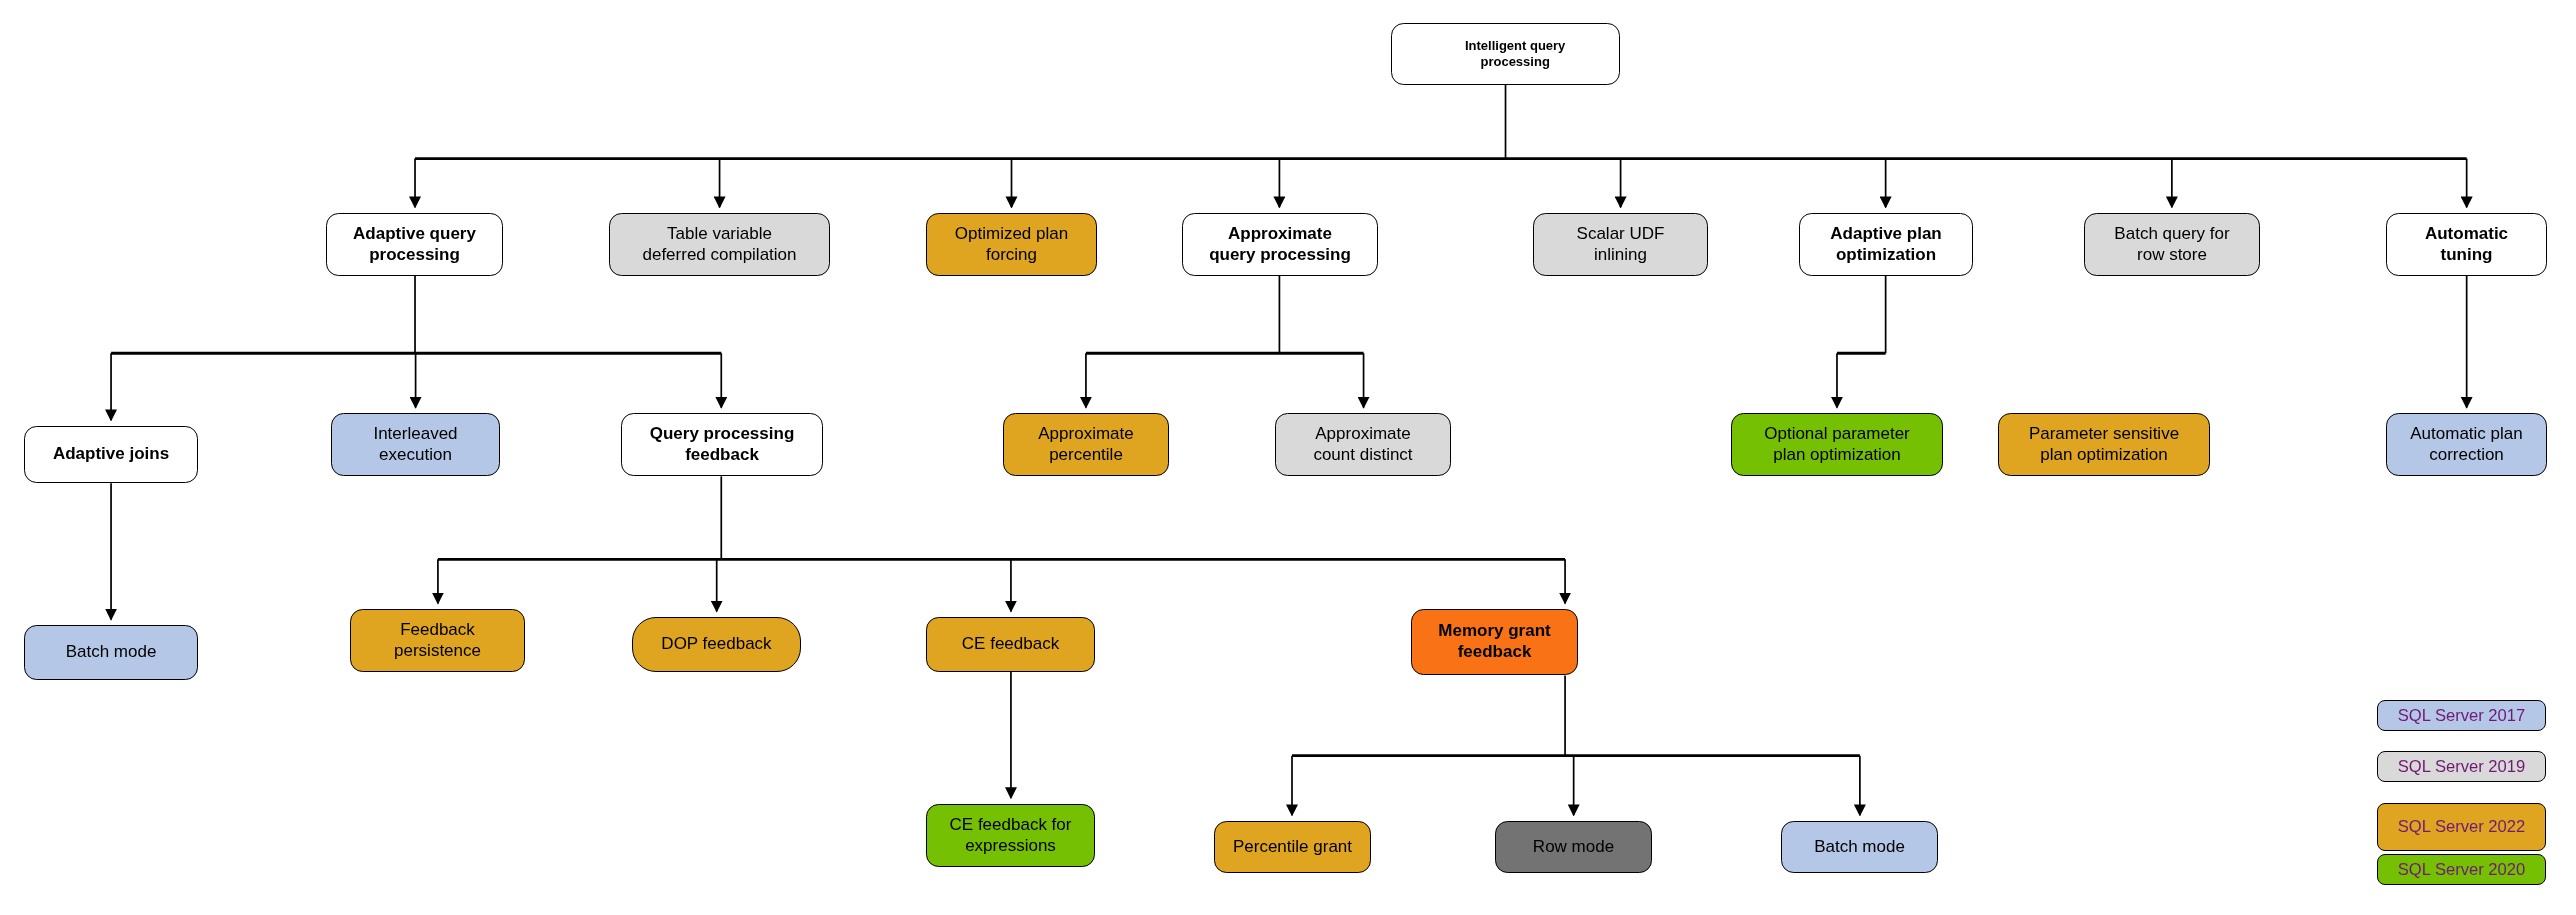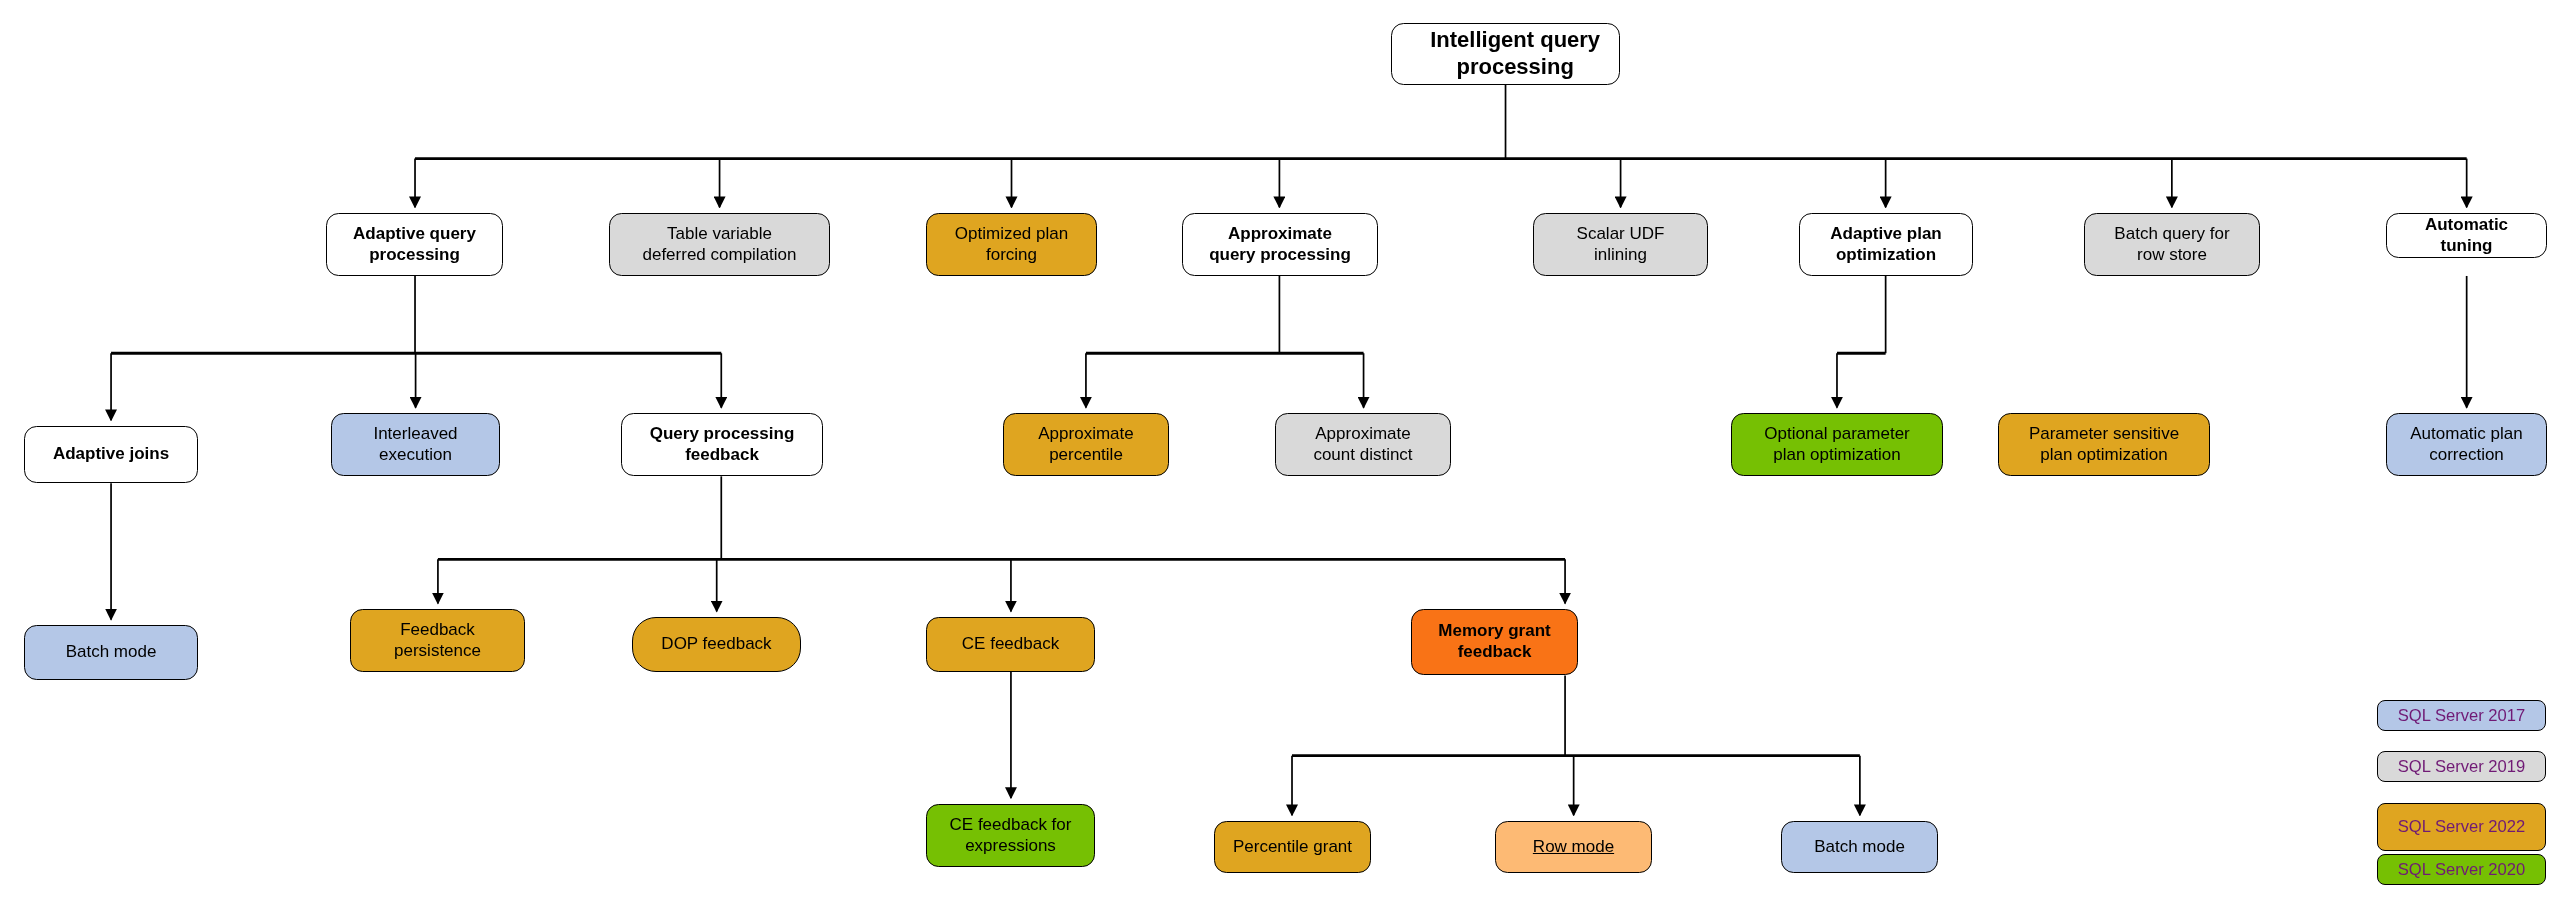--- a/index.html
+++ b/index.html
@@ -28,21 +28,21 @@
     justify-content:center;
     text-align:center;
     color:#000000;
     line-height:1.22;
     padding:2.3px 5.7px;
     font-size:17px;
     white-space:pre-line;
   }
   .node.root{
     font-weight:bold;
-    font-size:22px;
+    font-size:13px;
     padding-left:25px;
   }
   .node.bold{ font-weight:bold; }
   .legend-item{
     position:absolute;
     box-sizing:border-box;
     border:1.7px solid #000000;
     border-radius:8px;
     display:flex;
     align-items:center;
@@ -111,21 +111,21 @@
       <div class="node" style="left: 926px; top: 213px; width: 171px; height: 63px; background: rgb(223, 165, 32);">Optimized plan
 forcing</div>
       <div class="node bold" style="left: 1182px; top: 213px; width: 196px; height: 63px; background: rgb(255, 255, 255);">Approximate
 query processing</div>
       <div class="node" style="left: 1533px; top: 213px; width: 175px; height: 63px; background: rgb(217, 217, 217);">Scalar UDF
 inlining</div>
       <div class="node bold" style="left: 1799px; top: 213px; width: 174px; height: 63px; background: rgb(255, 255, 255);">Adaptive plan
 optimization</div>
       <div class="node" style="left: 2084px; top: 213px; width: 176px; height: 63px; background: rgb(217, 217, 217);">Batch query for
 row store</div>
-      <div class="node bold" style="left: 2386px; top: 213px; width: 161px; height: 45px; background: rgb(255, 255, 255);">Automatic
+      <div class="node bold" style="left: 2386px; top: 213px; width: 161px; height: 63px; background: rgb(255, 255, 255);">Automatic
 tuning</div>
       <div class="node bold" style="left: 24px; top: 426px; width: 174px; height: 57px; background: rgb(255, 255, 255);">Adaptive joins</div>
       <div class="node" style="left: 331px; top: 413px; width: 169px; height: 63px; background: rgb(180, 199, 231);">Interleaved
 execution</div>
       <div class="node bold" style="left: 621px; top: 413px; width: 202px; height: 63px; background: rgb(255, 255, 255);">Query processing
 feedback</div>
       <div class="node" style="left: 1003px; top: 413px; width: 166px; height: 63px; background: rgb(223, 165, 32);">Approximate
 percentile</div>
       <div class="node" style="left: 1275px; top: 413px; width: 176px; height: 63px; background: rgb(217, 217, 217);">Approximate
 count distinct</div>
@@ -138,21 +138,21 @@
       <div class="node" style="left: 24px; top: 625px; width: 174px; height: 55px; background: rgb(180, 199, 231);">Batch mode</div>
       <div class="node" style="left: 350px; top: 609px; width: 175px; height: 63px; background: rgb(223, 165, 32);">Feedback
 persistence</div>
       <div class="node" style="left: 632px; top: 617px; width: 169px; height: 55px; background: rgb(223, 165, 32); border-radius: 24px;">DOP feedback</div>
       <div class="node" style="left: 926px; top: 617px; width: 169px; height: 55px; background: rgb(223, 165, 32);">CE feedback</div>
       <div class="node bold" style="left: 1411px; top: 609px; width: 167px; height: 66px; background: #f97316;">Memory grant
 feedback</div>
       <div class="node" style="left: 926px; top: 804px; width: 169px; height: 63px; background: rgb(118, 192, 3);">CE feedback for
 expressions</div>
       <div class="node" style="left: 1214px; top: 821px; width: 157px; height: 52px; background: rgb(223, 165, 32);">Percentile grant</div>
-      <div class="node" style="left: 1495px; top: 821px; width: 157px; height: 52px; background: #fdba74; text-decoration: underline;">Row mode</div>
+      <div class="node" style="left: 1495px; top: 821px; width: 157px; height: 52px; background: #737373;">Row mode</div>
       <div class="node" style="left: 1781px; top: 821px; width: 157px; height: 52px; background: rgb(180, 199, 231);">Batch mode</div>
     </div>
   <div id="legend-layer">
       <div class="legend-item" style="left: 2377px; top: 700px; width: 169px; height: 31px; background: rgb(180, 199, 231);">SQL Server 2017</div>
       <div class="legend-item" style="left: 2377px; top: 751px; width: 169px; height: 31px; background: rgb(217, 217, 217);">SQL Server 2019</div>
       <div class="legend-item" style="left: 2377px; top: 803px; width: 169px; height: 48px; background: rgb(223, 165, 32);">SQL Server 2022</div>
       <div class="legend-item" style="left: 2377px; top: 854px; width: 169px; height: 31px; background: rgb(118, 192, 3);">SQL Server 2020</div>
     </div>
 </div>
 

